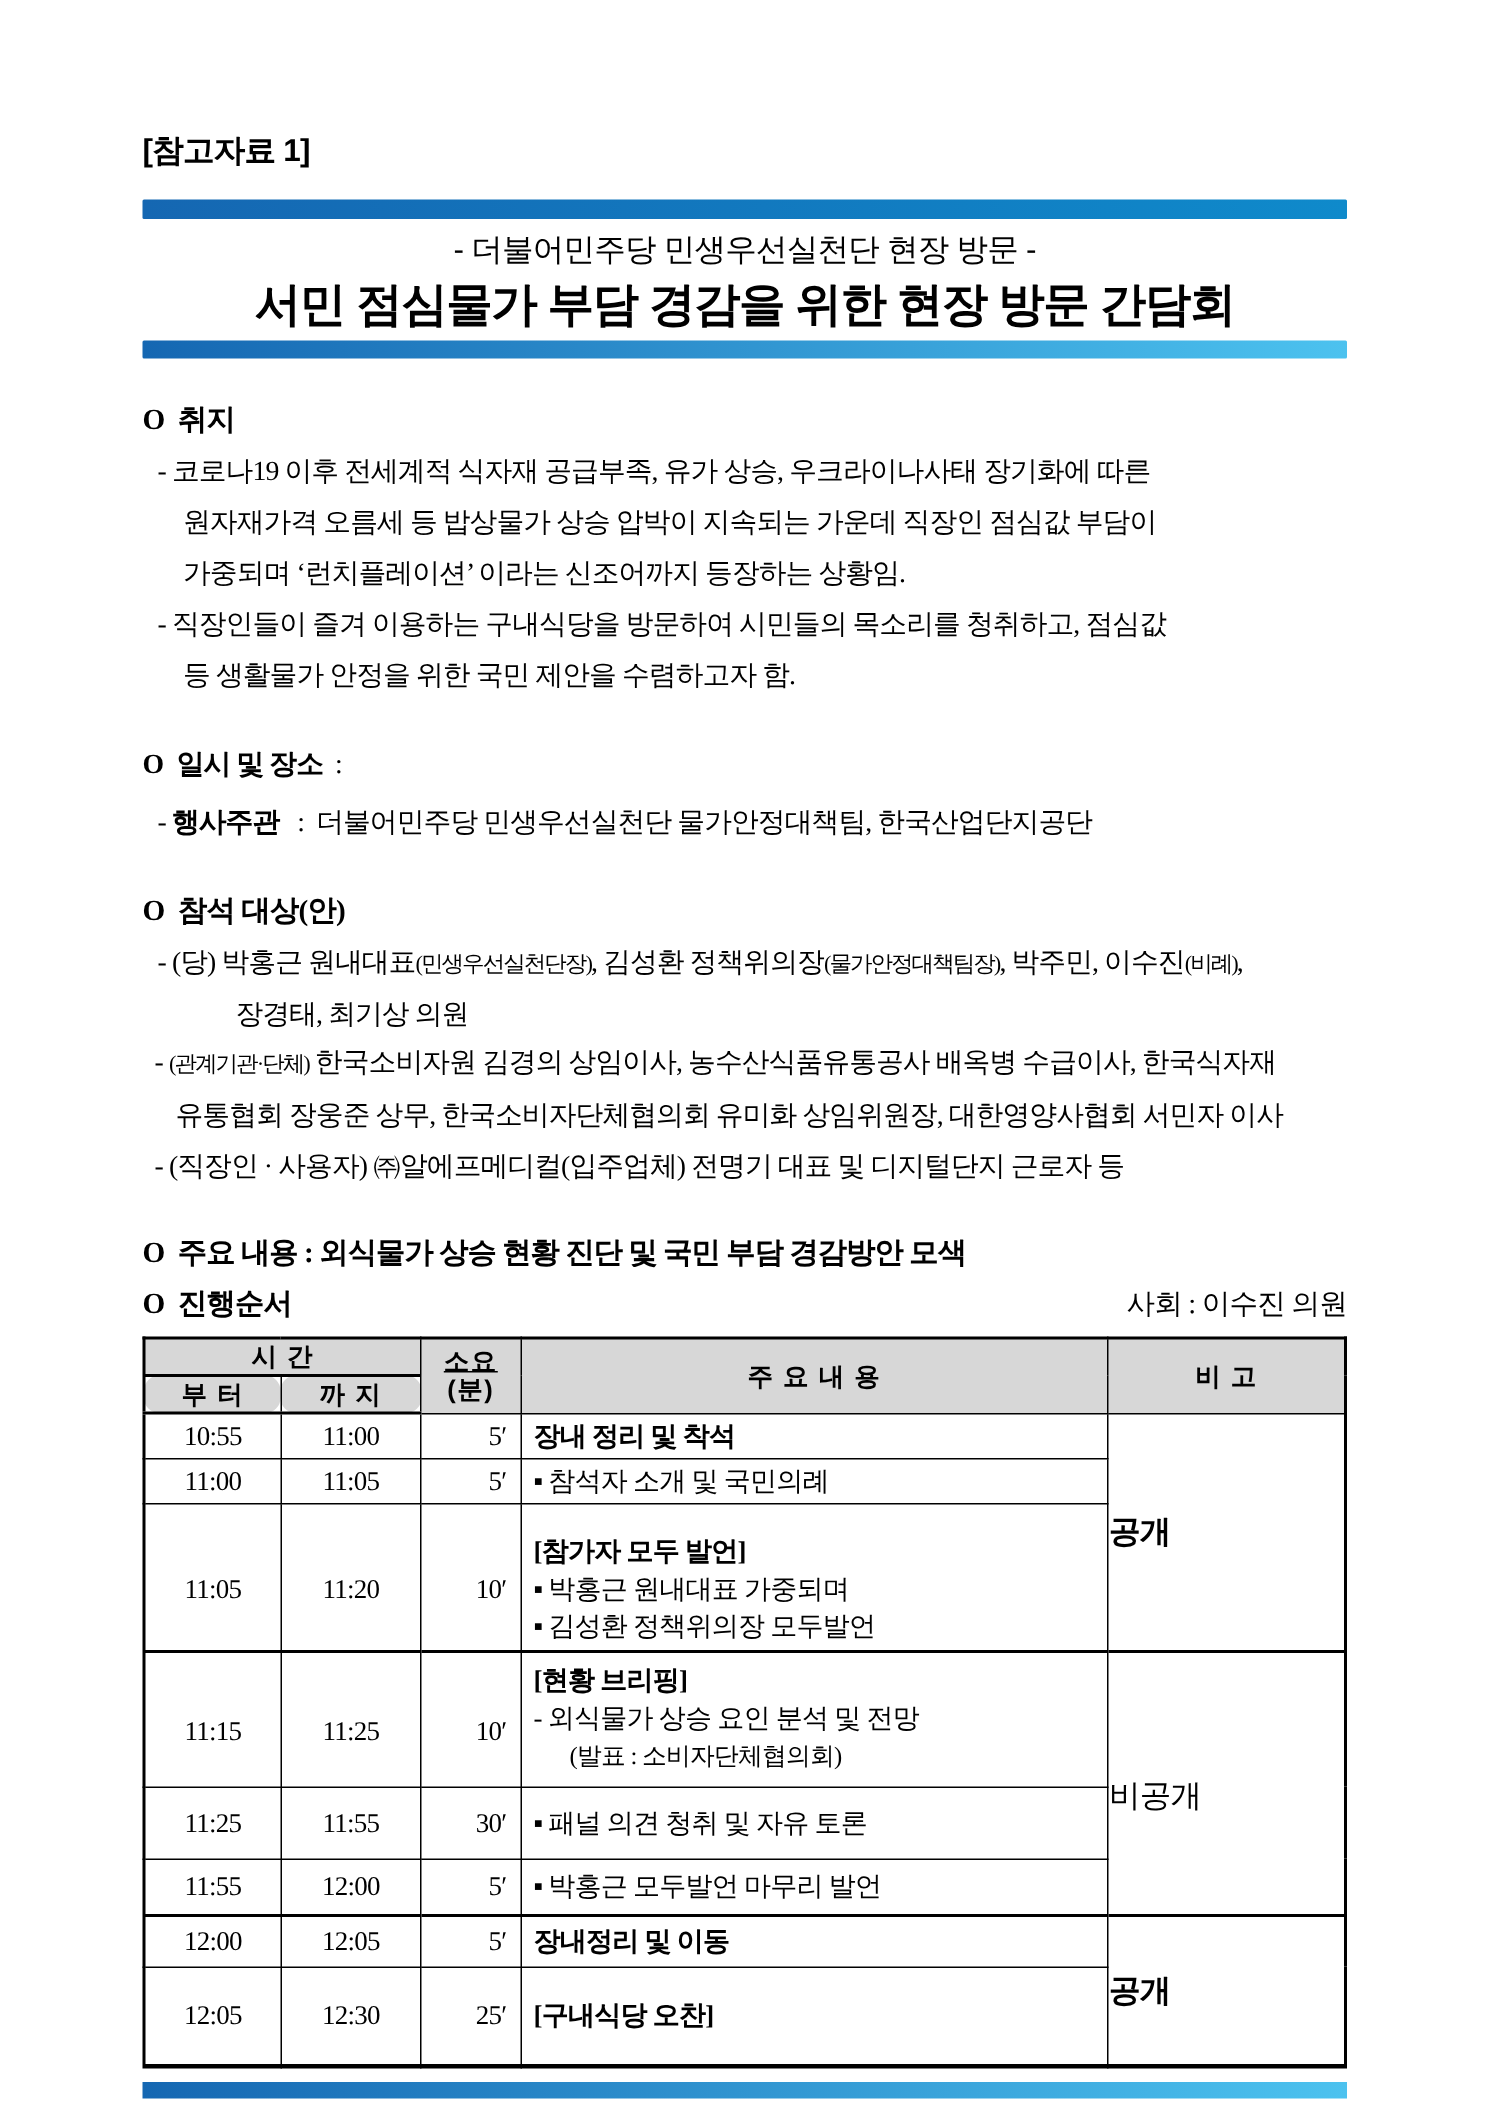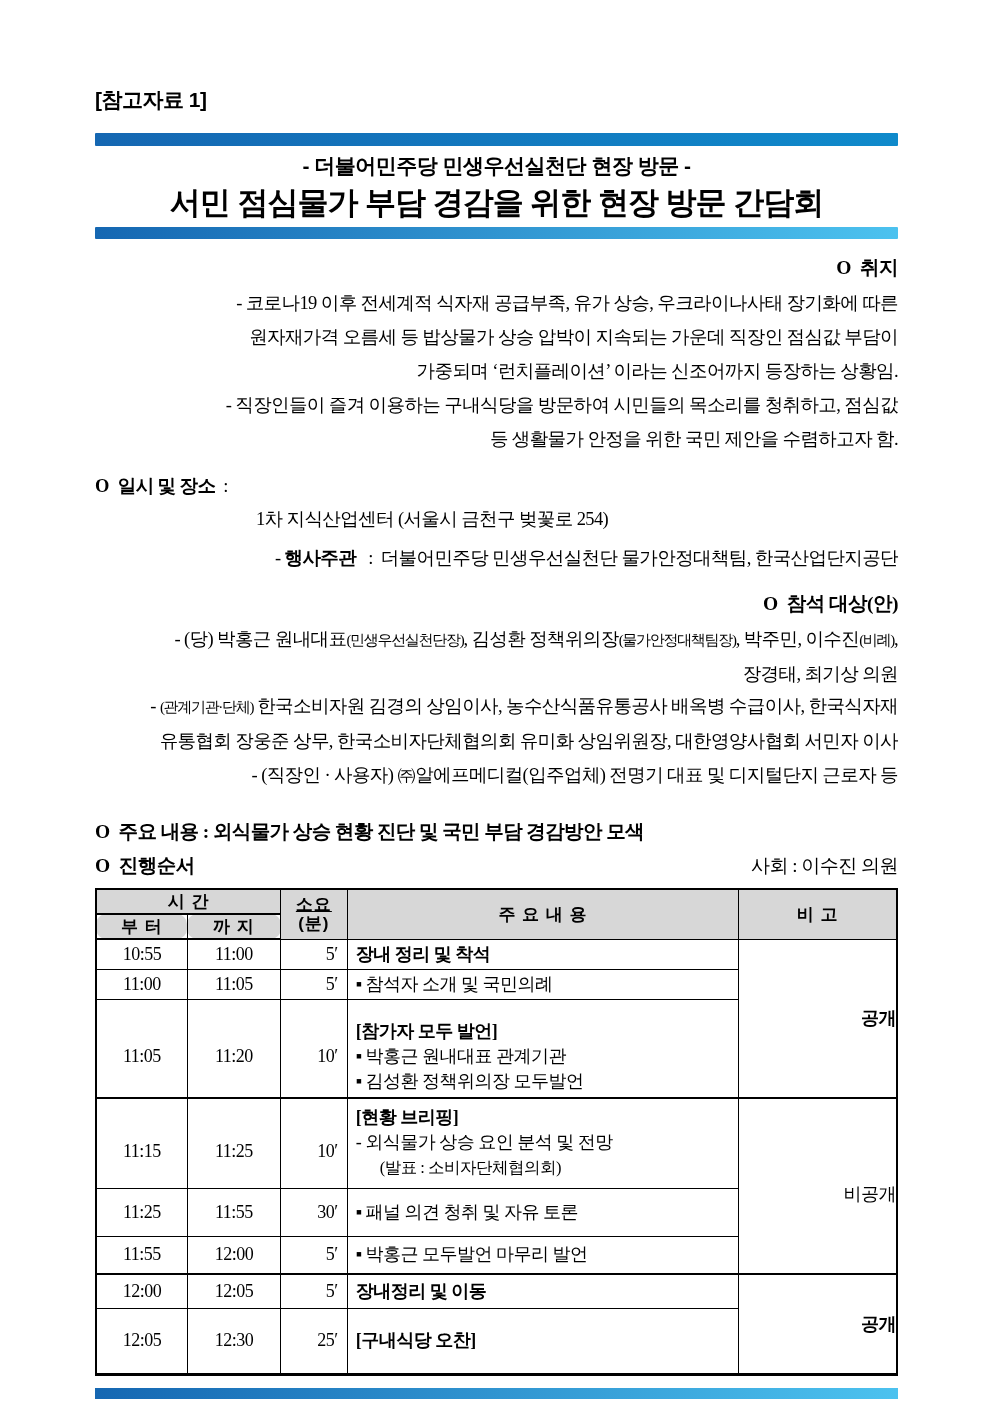--- a/index.html
+++ b/index.html
@@ -11,25 +11,25 @@
   .ref-label { font-family:"Liberation Sans","DejaVu Sans",sans-serif;
                font-weight:800; font-size:21px; letter-spacing:-0.5px; }
 
   .bar { height:13px; border-radius:1px; }
   .bar-top { margin-top:19px; background:linear-gradient(to right,#1567b2,#0f8acb); }
   .bar-under-title { height:12px; margin-top:3px; background:linear-gradient(to right,#1567b2,#4cc2ef); }
   .footer-bar { position:absolute; left:95px; right:94px; bottom:4px; height:11px;
                 background:linear-gradient(to right,#1567b2,#4cc2ef); }
 
   .subtitle { margin-top:6px; text-align:center; font-size:21px; letter-spacing:-0.5px;
-              font-family:"Liberation Sans","DejaVu Sans",sans-serif;font-weight:bold; }
+              font-family:"Liberation Sans","DejaVu Sans",sans-serif; }
   .doc-title { margin-top:2px; text-align:center; font-size:31px; font-weight:900;
                letter-spacing:-1px; font-family:"Liberation Sans","DejaVu Sans",sans-serif; }
 
-  .sect { margin-top:15px;text-align:right; }
+  .sect { margin-top:27px; }
   .sect-head { font-size:19.5px; font-weight:bold; letter-spacing:-0.5px; }
   .sect-head .marker { font-weight:bold; margin-right:9px; }
   .body-line, .dash-item { font-size:18.5px; line-height:32px; letter-spacing:-0.6px; }
   .dash-item { padding-left:27px; text-indent:-17px; margin-top:2px; }
   .cont-line { padding-left:27px; margin-top:2px; font-size:18.5px; line-height:32px; letter-spacing:-0.6px; }
   .purpose-lines { margin-top:6px; }
 
   .kv-row { display:flex; margin-top:0; font-size:18.5px; line-height:33px; letter-spacing:-0.6px; }
   .kv-row .marker { font-weight:bold; margin-right:9px; }
   .kv-label { font-weight:bold; }
@@ -58,21 +58,21 @@
   .dur-head .u { text-decoration:underline; }
   .col-from { width:92px; } .col-to { width:94px; } .col-dur { width:67px;margin-left:48px; }
   .col-content { width:396px; } .col-note { width:160px; }
   .schedule td { font-size:18px; letter-spacing:-0.5px; }
   td.t-cell { text-align:center; height:26px; }
   td.d-cell { text-align:right; padding-right:9px; }
   td.c-cell { padding:2px 6px 2px 8px; }
   .c-line { line-height:25px; }
   .c-bold { font-weight:bold; }
   .c-sub { padding-left:24px; font-size:16.5px; }
-  td.n-cell { text-align:right; font-size:18px; }
+  td.n-cell { text-align:left; font-size:21px; }
   .n-bold { font-weight:bold; }
   .schedule tr.thick td { border-top:2.5px solid #000; }
   tr.r3 td, tr.r4 td { padding-top:19px; padding-bottom:3px; }
   tr.r4 td.c-cell { padding-top:6px; padding-bottom:8px; }
   tr.r5 td { height:48px; } tr.r6 td { height:38px; } tr.r7 td { height:34px; } tr.r8 td { height:66px; }
 </style>
 </head>
 <body>
 
 <div class="page">
@@ -99,21 +99,20 @@
     </div>
   </div>
 
   <div class="sect">
     <div class="kv-row">
       <span class="marker">O</span>
       <span class="kv-label">일시 및 장소</span>
       <span class="kv-colon">:</span>
       <span>
         <br>
-        <span class="kv-val2">1차 지식산업센터 (서울시 금천구 벚꽃로 254)</span>
       </span>
     </div>
     <div class="host-row">
       <span>-</span> <span class="kv-label">행사주관</span>
       <span class="kv-colon">:</span><span>더불어민주당 민생우선실천단 물가안정대책팀, 한국산업단지공단</span>
     </div>
   </div>
 
   <div class="sect">
     <div class="sect-head">
@@ -175,21 +174,21 @@
       <td class="c-cell">
             <div class="c-line">▪ 참석자 소개 및 국민의례</div>
           </td>
     </tr>
     <tr class="r3">
       <td class="t-cell">11:05</td>
       <td class="t-cell">11:20</td>
       <td class="d-cell">10′</td>
       <td class="c-cell">
         <div class="c-line c-bold">[참가자 모두 발언]</div>
-        <div class="c-line">▪ 박홍근 원내대표 관계기관</div>
+        <div class="c-line">▪ 박홍근 원내대표 가중되며</div>
         <div class="c-line">▪ 김성환 정책위의장 모두발언</div>
       </td>
     </tr>
     <tr class="r4 thick">
       <td class="t-cell">11:15</td>
       <td class="t-cell">11:25</td>
       <td class="d-cell">10′</td>
       <td class="c-cell">
         <div class="c-line c-bold">[현황 브리핑]</div>
         <div class="c-line">- 외식물가 상승 요인 분석 및 전망</div>

